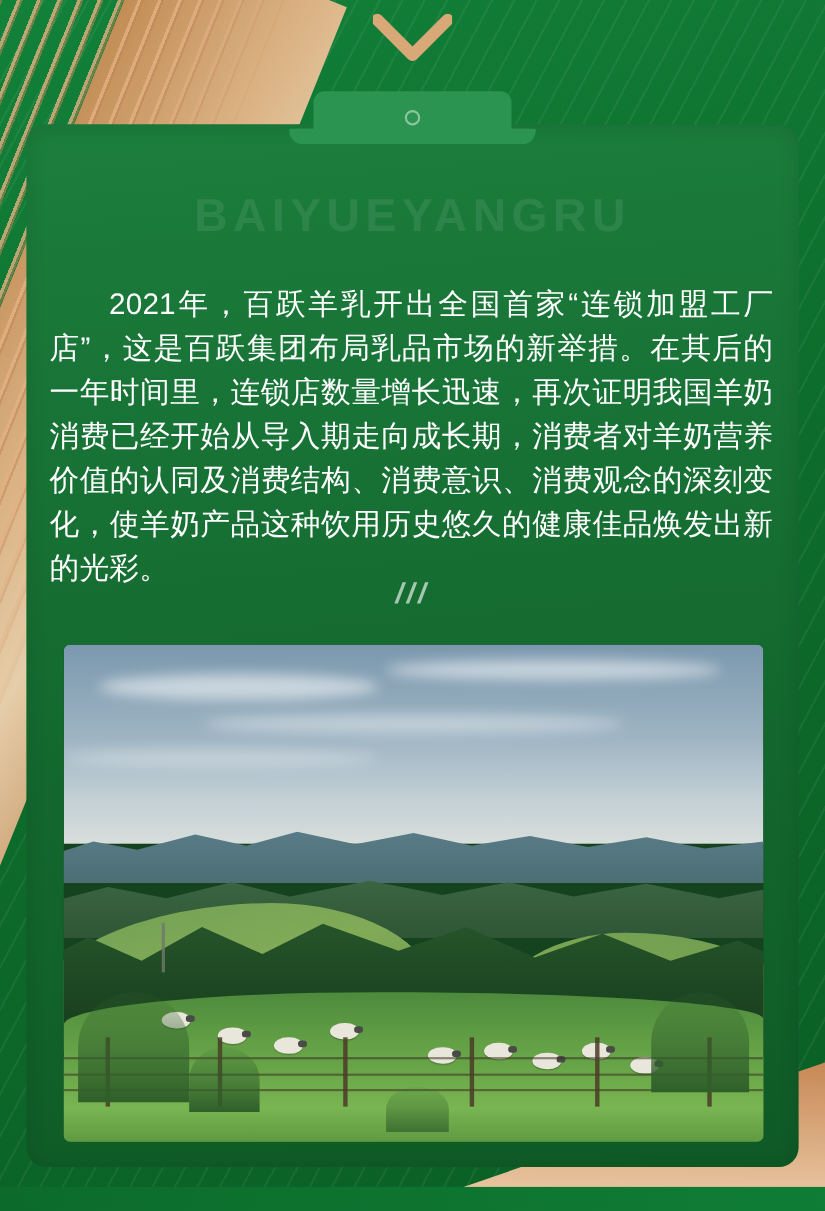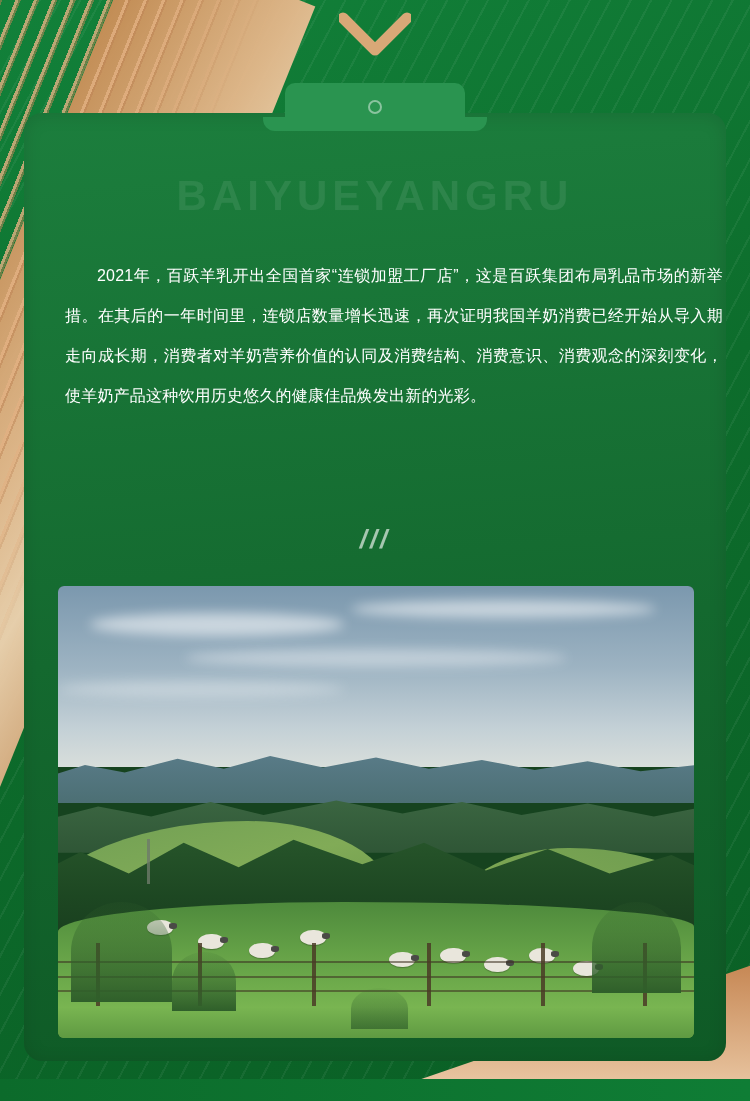--- a/index.html
+++ b/index.html
@@ -181,23 +181,23 @@
     text-align: center;
     font-size: 31px;
     font-weight: 700;
     color: #ffffff;
     letter-spacing: 1px;
   }
 
   .body-text {
     position: absolute;
     top: 256px;
-    left: 65px;
+    left: 45px;
     width: 658px;
-    font-size: 16px;
+    font-size: 27px;
     line-height: 40px;
     color: #ffffff;
     text-align: justify;
     text-indent: 2em;
     letter-spacing: 0.2px;
   }
 
   .slashes {
     position: absolute;
     top: 524px;

